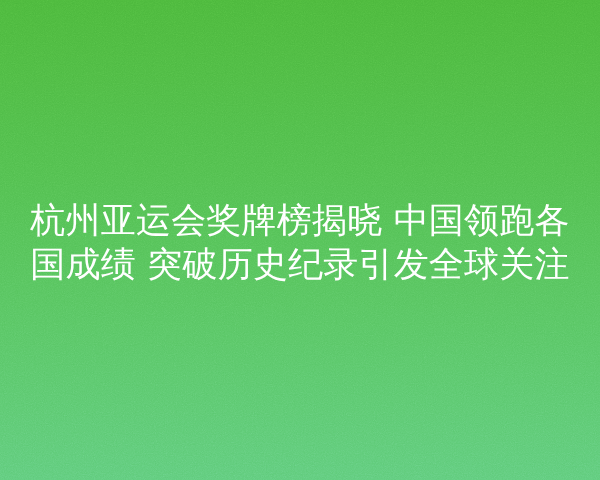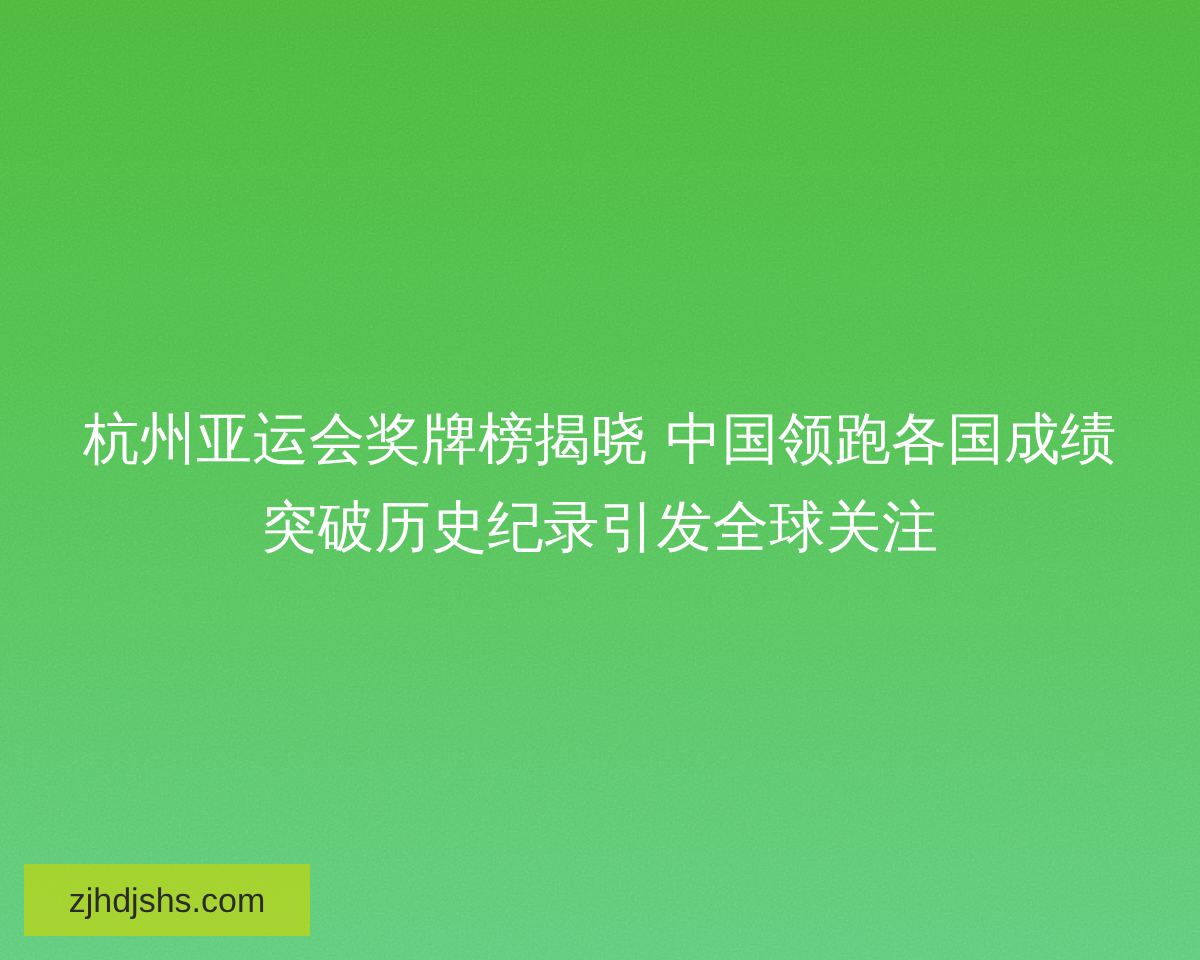--- a/index.html
+++ b/index.html
@@ -38,21 +38,21 @@
     top: 198px;
     text-align: center;
     padding: 0 28px;
     box-sizing: border-box;
   }
 
   #title-text {
     display: block;
     color: #ffffff;
     font-family: "DejaVu Sans", "Liberation Sans", sans-serif;
-    font-size: 28px;
+    font-size: 35px;
     font-weight: 400;
     line-height: 44px;
     letter-spacing: 0.2px;
     white-space: normal;
     word-break: break-word;
   }
 
   #watermark-badge {
     position: absolute;
     left: 12px;
@@ -90,17 +90,14 @@
         </feComponentTransfer>
       </filter>
     </defs>
     <rect width="600" height="480" filter="url(#grain-filter)"></rect>
   </svg>
 
   <div id="title-block">
     <span id="title-text">杭州亚运会奖牌榜揭晓 中国领跑各国成绩 突破历史纪录引发全球关注</span>
   </div>
 
-  <div id="watermark-badge">
-    <span id="watermark-text">zjhdjshs.com</span>
-  </div>
 
 </div>
 
 </body></html>

